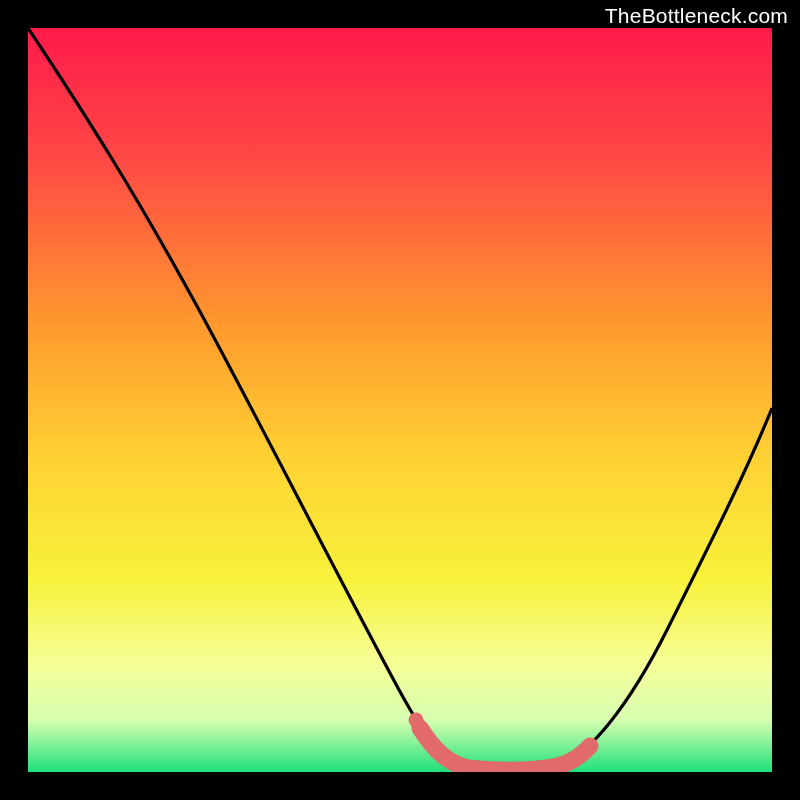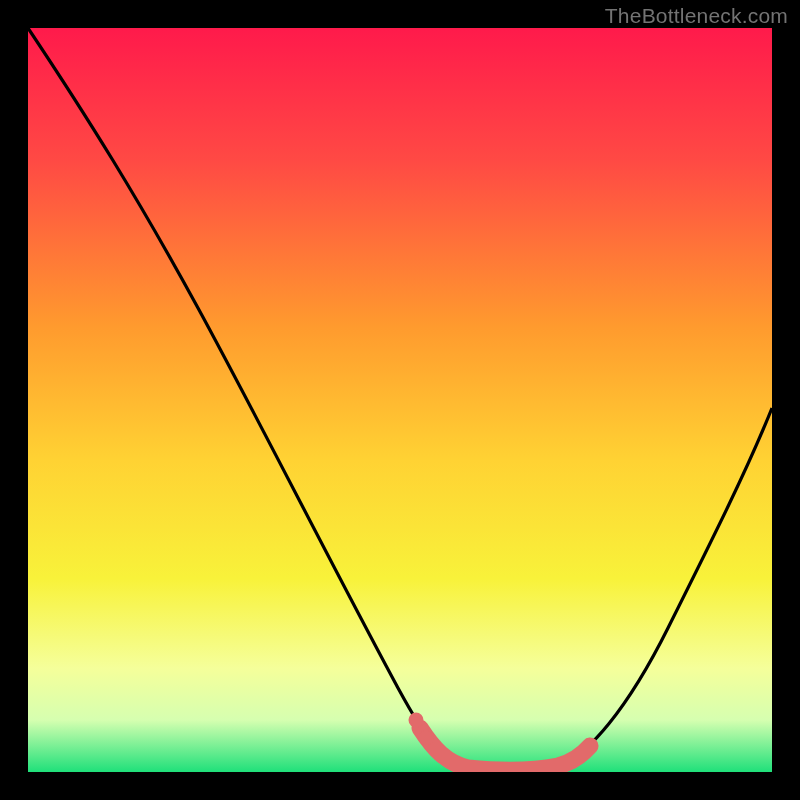--- a/index.html
+++ b/index.html
@@ -21,21 +21,21 @@
     position: absolute;
     left: 28px;
     top: 28px;
     width: 744px;
     height: 744px;
   }
   .watermark {
     position: absolute;
     top: 4px;
     right: 12px;
-    color: #737373;
+    color: #ffffff;
     font-size: 21px;
     font-weight: 500;
     letter-spacing: 0.2px;
     pointer-events: none;
   }
 </style>
 </head>
 <body>
 
 <div class="frame">

